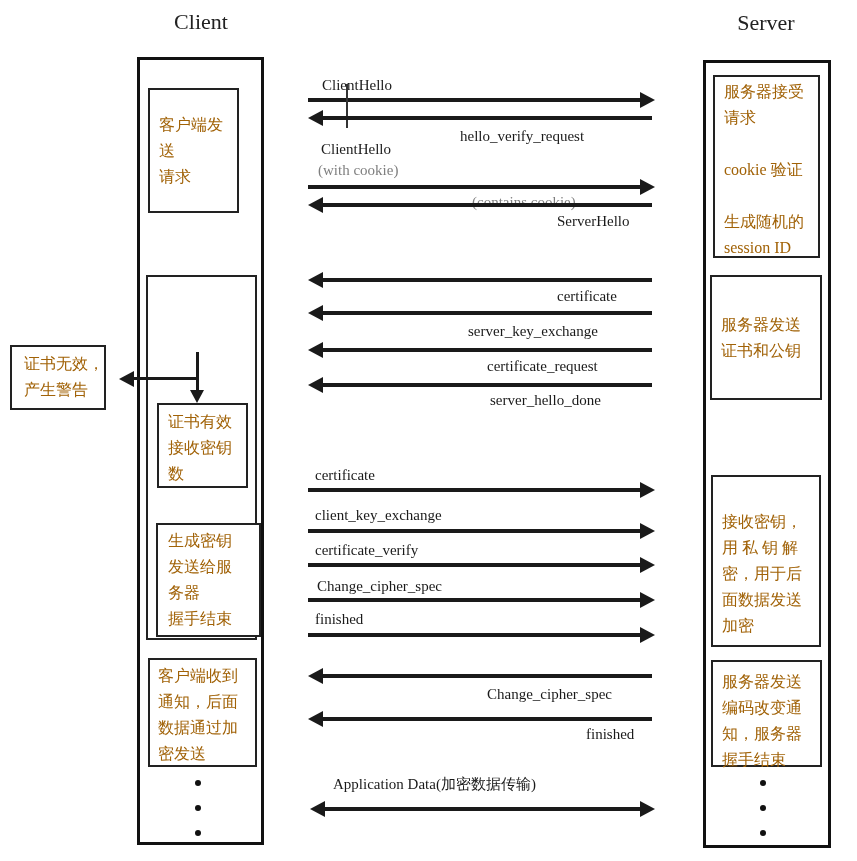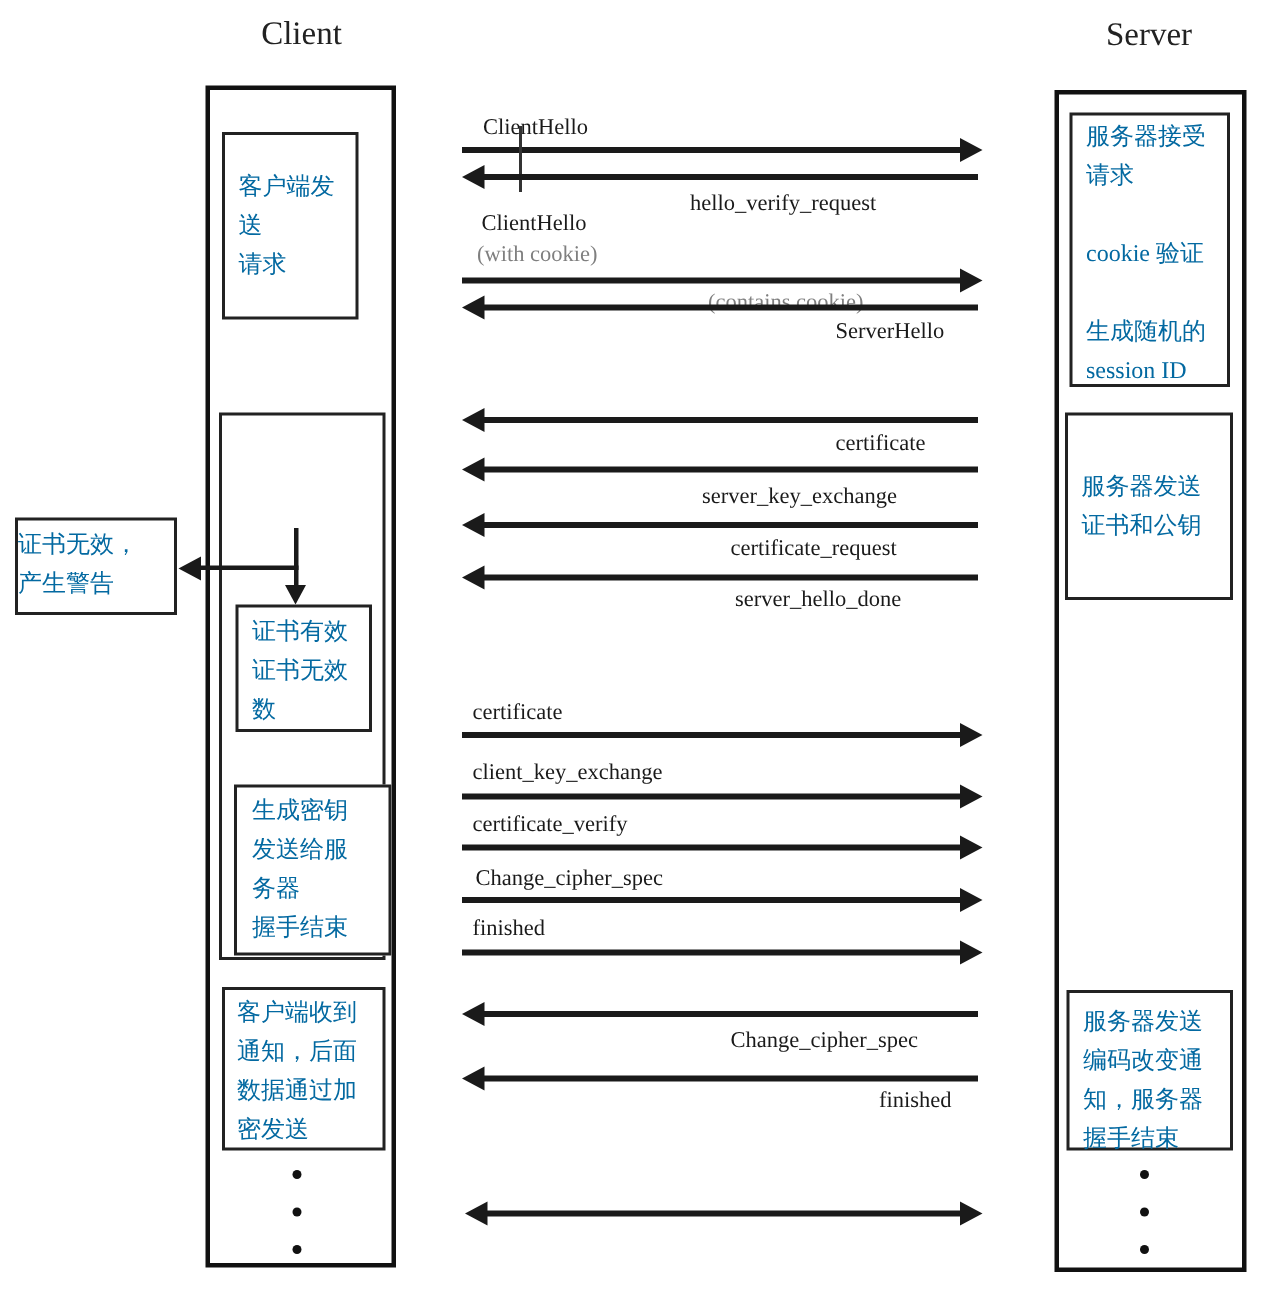--- a/index.html
+++ b/index.html
@@ -11,21 +11,21 @@
     position:relative;width:857px;height:861px;background:#fff;overflow:hidden;
     font-family:Liberation Serif, serif;color:var(--line);
   }
   .canvas *{box-sizing:border-box;}
   .abs{position:absolute;}
   .title{font-size:22px;font-weight:400;color:#222;}
   
   .col{border:3px solid #111;background:#fff;}
   
   .ibox{border:2px solid #222;background:#fff;font-size:16px;line-height:26px;
-        white-space:pre-line;color:#0369a1;}
+        white-space:pre-line;color:#a16207;}
   .vcenter{display:flex;flex-direction:column;justify-content:center;}
   
   .arr{height:4px;background:var(--line);}
   .arr.l::before{content:"";position:absolute;left:-14px;top:-6px;width:0;height:0;
     border-right:15px solid var(--line);border-top:8px solid transparent;border-bottom:8px solid transparent;}
   .arr.r::after{content:"";position:absolute;right:-14px;top:-6px;width:0;height:0;
     border-left:15px solid var(--line);border-top:8px solid transparent;border-bottom:8px solid transparent;}
   .arr.thin{height:3px;}
   .arr.thin::before{top:-6px;}
   
@@ -47,45 +47,50 @@
 
   <div class="abs col" style="left:137px;top:57px;width:127px;height:788px;"></div>
   <div class="abs col" style="left:703px;top:60px;width:128px;height:788px;"></div>
 
   <div class="abs ibox vcenter" style="left:148px;top:88px;width:91px;height:125px;padding-left:9px;">客户端发送
 请求</div>
 
   <div class="abs ibox" style="left:146px;top:275px;width:111px;height:365px;"></div>
 
   <div class="abs ibox" style="left:157px;top:403px;width:91px;height:85px;padding:4px 0 0 9px;">证书有效
-证书无效
+接收密钥
 数</div>
   <div class="abs ibox" style="left:156px;top:523px;width:105px;height:114px;padding:3px 0 0 10px;">生成密钥
 发送给服
 务器
 握手结束</div>
   <div class="abs ibox" style="left:148px;top:658px;width:109px;height:109px;padding:3px 12px 0 8px;">客户端收到
 通知，后面
 数据通过加
 密发送</div>
 
-  <div class="abs ibox" style="left:10px;top:345px;width:108px;height:65px;padding:4px 0 0 0;">证书无效，
+  <div class="abs ibox" style="left:10px;top:345px;width:96px;height:65px;padding:4px 0 0 12px;">证书无效，
 产生警告</div>
   <div class="abs arr l thin" style="left:133px;top:377px;width:66px;"></div>
   <div class="abs varr" style="left:196px;top:352px;height:39px;"></div>
 
   <div class="abs ibox" style="left:713px;top:75px;width:107px;height:183px;padding:2px 0 0 9px;">服务器接受
 请求
 
 cookie 验证
 
 生成随机的
 session ID</div>
   <div class="abs ibox vcenter" style="left:710px;top:275px;width:112px;height:125px;padding-left:9px;">服务器发送
 证书和公钥</div>
+  <div class="abs ibox" style="left:711px;top:475px;width:110px;height:172px;padding:32px 0 0 9px;">接收密钥，
+用 私 钥 解
+密，用于后
+面数据发送
+加密</div>
   <div class="abs ibox" style="left:711px;top:660px;width:111px;height:107px;padding:7px 0 0 9px;">服务器发送
 编码改变通
 知，服务器
 握手结束</div>
 
   <div class="abs dot" style="left:195px;top:780px;"></div>
   <div class="abs dot" style="left:195px;top:805px;"></div>
   <div class="abs dot" style="left:195px;top:830px;"></div>
   <div class="abs dot" style="left:760px;top:780px;"></div>
   <div class="abs dot" style="left:760px;top:805px;"></div>
@@ -121,15 +126,16 @@
   <div class="abs lbl" style="left:317px;top:578px;">Change_cipher_spec</div>
   <div class="abs arr r" style="left:308px;top:598px;width:333px;"></div>
   <div class="abs lbl" style="left:315px;top:611px;">finished</div>
   <div class="abs arr r" style="left:308px;top:633px;width:333px;"></div>
 
   <div class="abs arr l" style="left:322px;top:674px;width:330px;"></div>
   <div class="abs lbl" style="left:487px;top:686px;">Change_cipher_spec</div>
   <div class="abs arr l" style="left:322px;top:717px;width:330px;"></div>
   <div class="abs lbl" style="left:586px;top:726px;">finished</div>
 
+  <div class="abs lbl" style="left:333px;top:775px;">Application Data(加密数据传输)</div>
   <div class="abs arr l r" style="left:324px;top:807px;width:317px;"></div>
 
 </div>
 
 </body></html>

